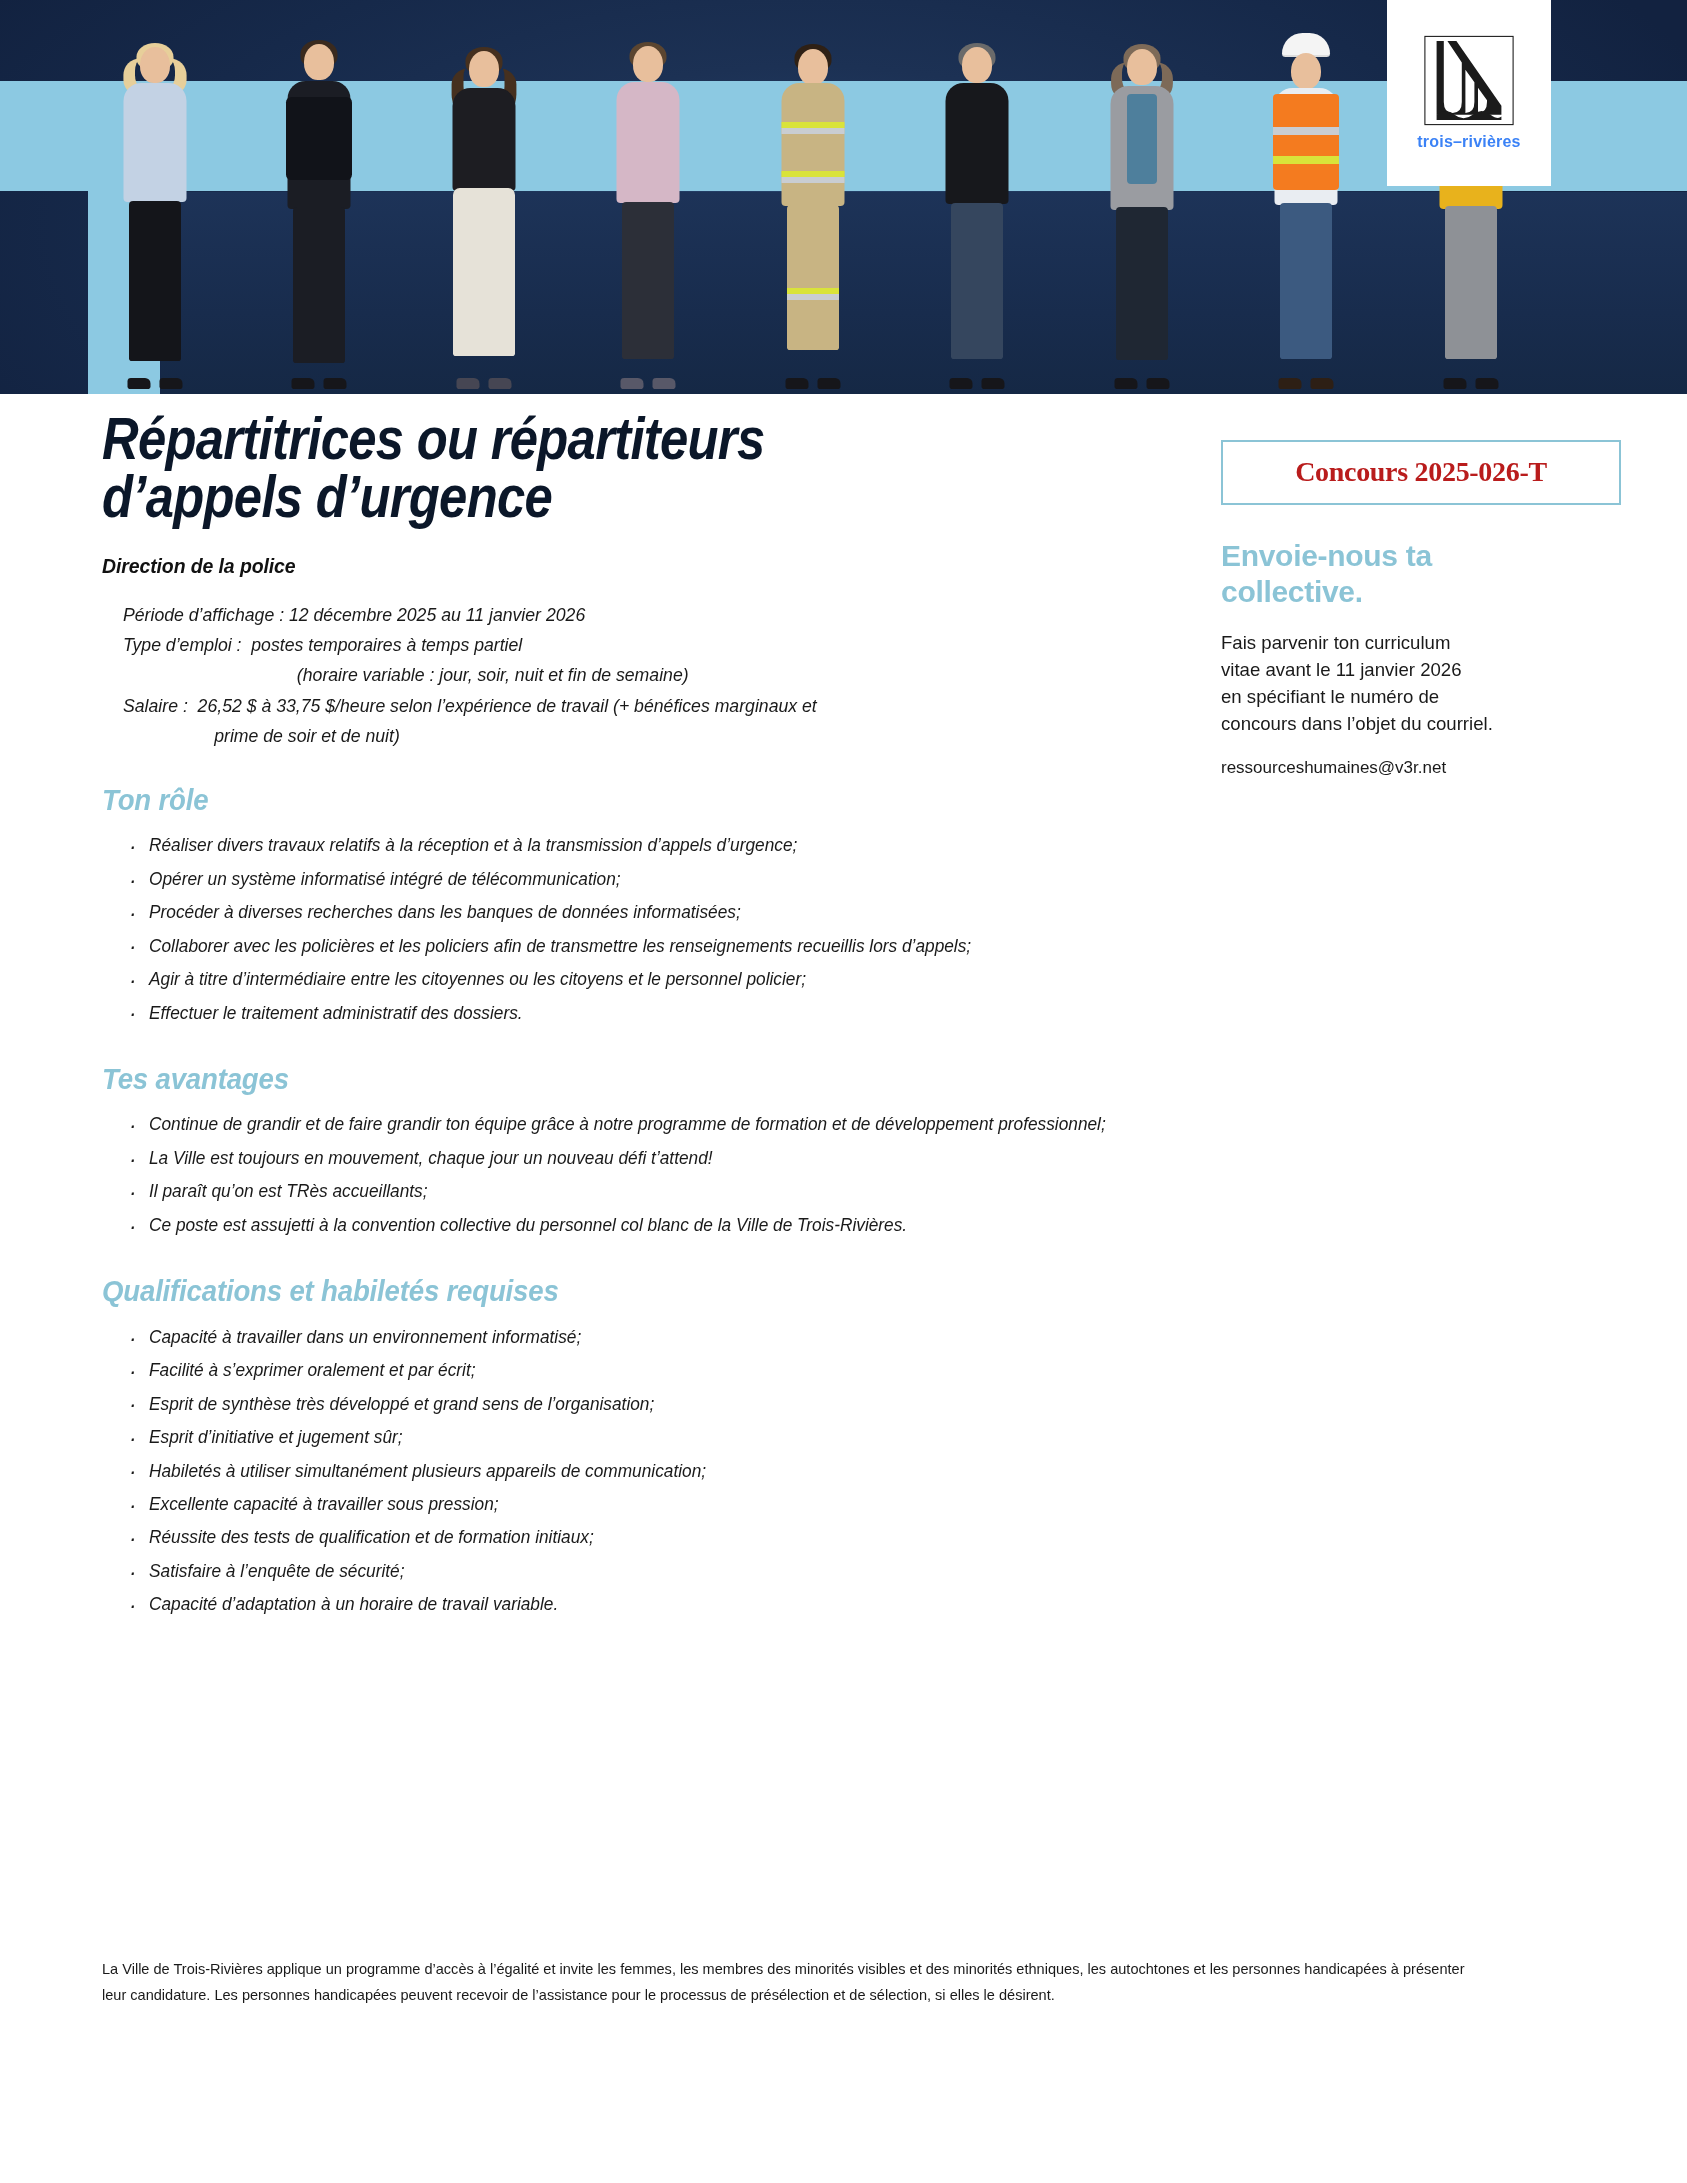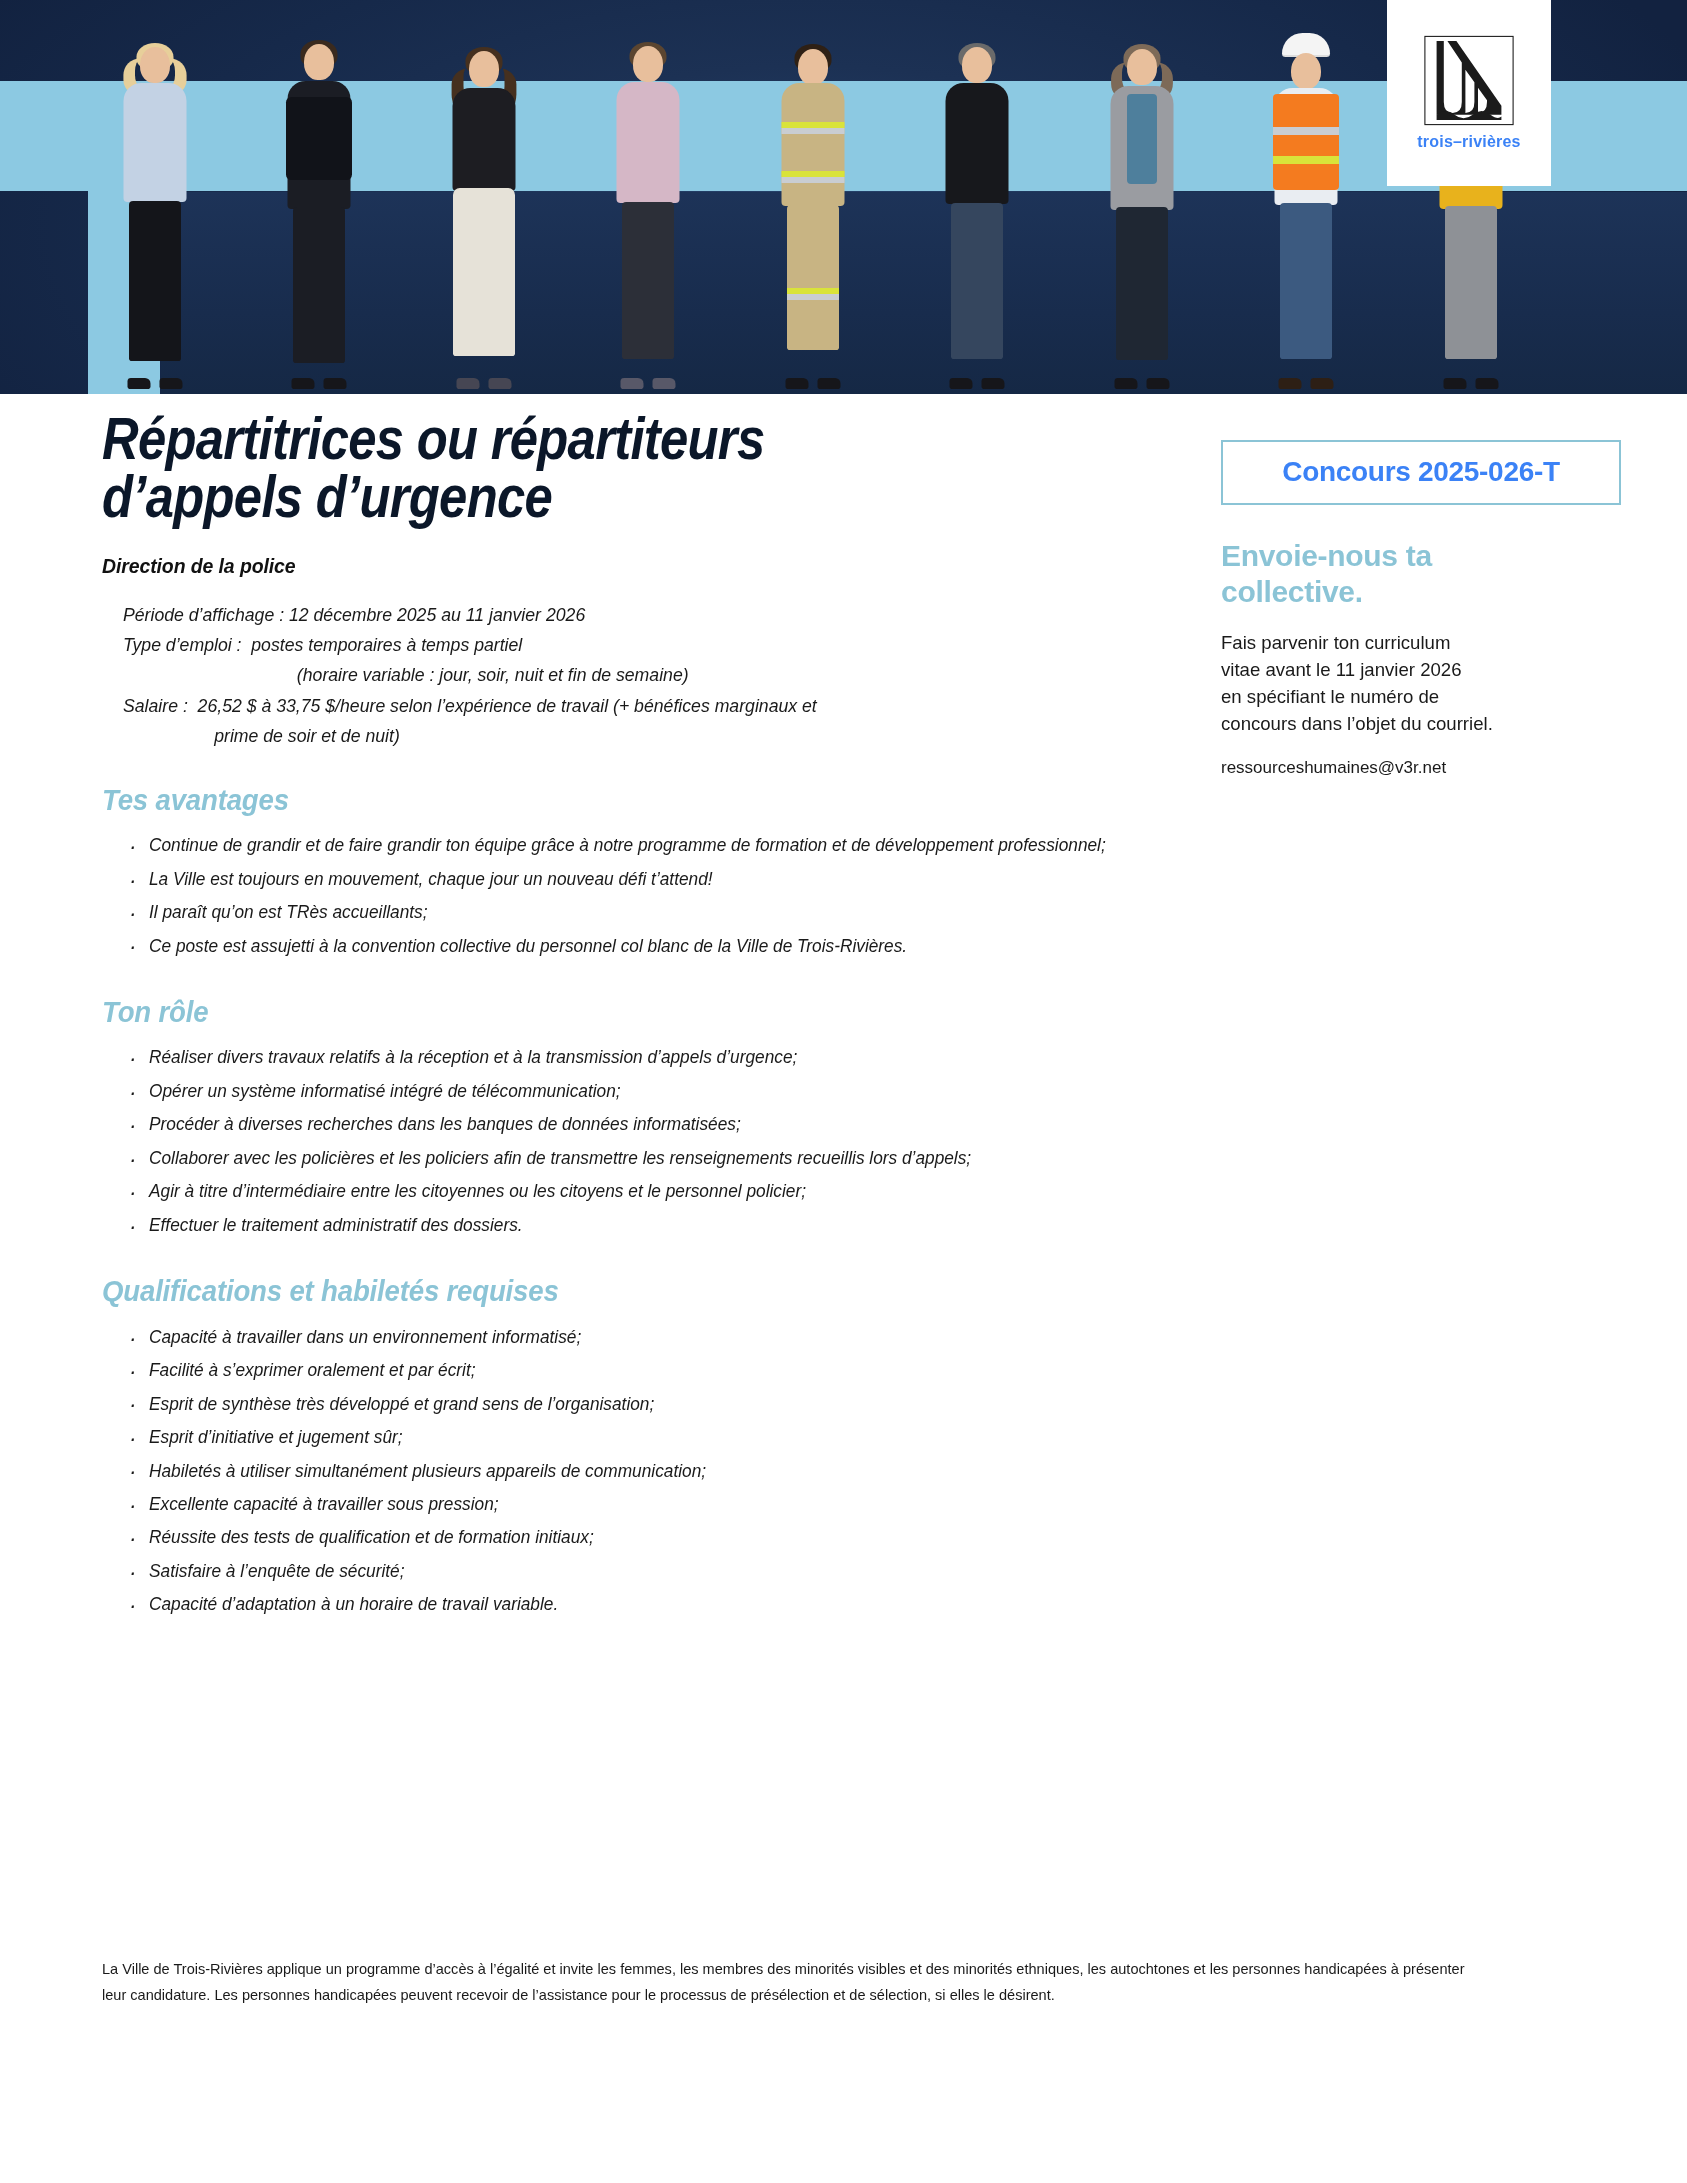--- a/index.html
+++ b/index.html
@@ -233,24 +233,24 @@
     left: 1221px;
     top: 440px;
     width: 400px;
   }
   .contest-box {
     border: 2.1px solid #8bc4d6;
     padding: 13.8px 18px 15px;
     text-align: center;
   }
   .contest-text {
-    font-family: Liberation Sans, sans-serif;
+    font-family: Liberation Serif, serif;
     font-weight: 700;
     font-size: 28px;
-    color: #3b82f6;
+    color: #b91c1c;
     letter-spacing: -0.3px;
   }
   .send-title {
     margin-top: 33px;
     font-family: "Liberation Sans Narrow", "Liberation Sans", sans-serif;
     font-weight: 700;
     font-size: 30px;
     line-height: 1.2;
     color: #8bc4d6;
     letter-spacing: -0.3px;
@@ -428,38 +428,38 @@
 
     <div class="meta">
       <div class="meta-row">Période d’affichage : 12 décembre 2025 au 11 janvier 2026</div>
       <div class="meta-row">Type d’emploi :  postes temporaires à temps partiel</div>
       <div class="meta-row meta-indent">(horaire variable : jour, soir, nuit et fin de semaine)</div>
       <div class="meta-row">Salaire :  26,52 $ à 33,75 $/heure selon l’expérience de travail (+ bénéfices marginaux et</div>
       <div class="meta-row meta-indent2">prime de soir et de nuit)</div>
     </div>
 
     <div class="section">
-      <div class="section-title">Tes avantages</div>
-      <ul class="bullets">
-        <li>Continue de grandir et de faire grandir ton équipe grâce à notre programme de formation et de développement professionnel;</li>
-        <li>La Ville est toujours en mouvement, chaque jour un nouveau défi t’attend!</li>
-        <li>Il paraît qu’on est TRès accueillants;</li>
-        <li>Ce poste est assujetti à la convention collective du personnel col blanc de la Ville de Trois-Rivières.</li>
-      </ul>
-    </div>
-
-    <div class="section">
       <div class="section-title">Ton rôle</div>
       <ul class="bullets">
         <li>Réaliser divers travaux relatifs à la réception et à la transmission d’appels d’urgence;</li>
         <li>Opérer un système informatisé intégré de télécommunication;</li>
         <li>Procéder à diverses recherches dans les banques de données informatisées;</li>
         <li>Collaborer avec les policières et les policiers afin de transmettre les renseignements recueillis lors d’appels;</li>
         <li>Agir à titre d’intermédiaire entre les citoyennes ou les citoyens et le personnel policier;</li>
         <li>Effectuer le traitement administratif des dossiers.</li>
+      </ul>
+    </div>
+
+    <div class="section">
+      <div class="section-title">Tes avantages</div>
+      <ul class="bullets">
+        <li>Continue de grandir et de faire grandir ton équipe grâce à notre programme de formation et de développement professionnel;</li>
+        <li>La Ville est toujours en mouvement, chaque jour un nouveau défi t’attend!</li>
+        <li>Il paraît qu’on est TRès accueillants;</li>
+        <li>Ce poste est assujetti à la convention collective du personnel col blanc de la Ville de Trois-Rivières.</li>
       </ul>
     </div>
 
 
     <div class="section">
       <div class="section-title">Qualifications et habiletés requises</div>
       <ul class="bullets">
         <li>Capacité à travailler dans un environnement informatisé;</li>
         <li>Facilité à s’exprimer oralement et par écrit;</li>
         <li>Esprit de synthèse très développé et grand sens de l’organisation;</li>

